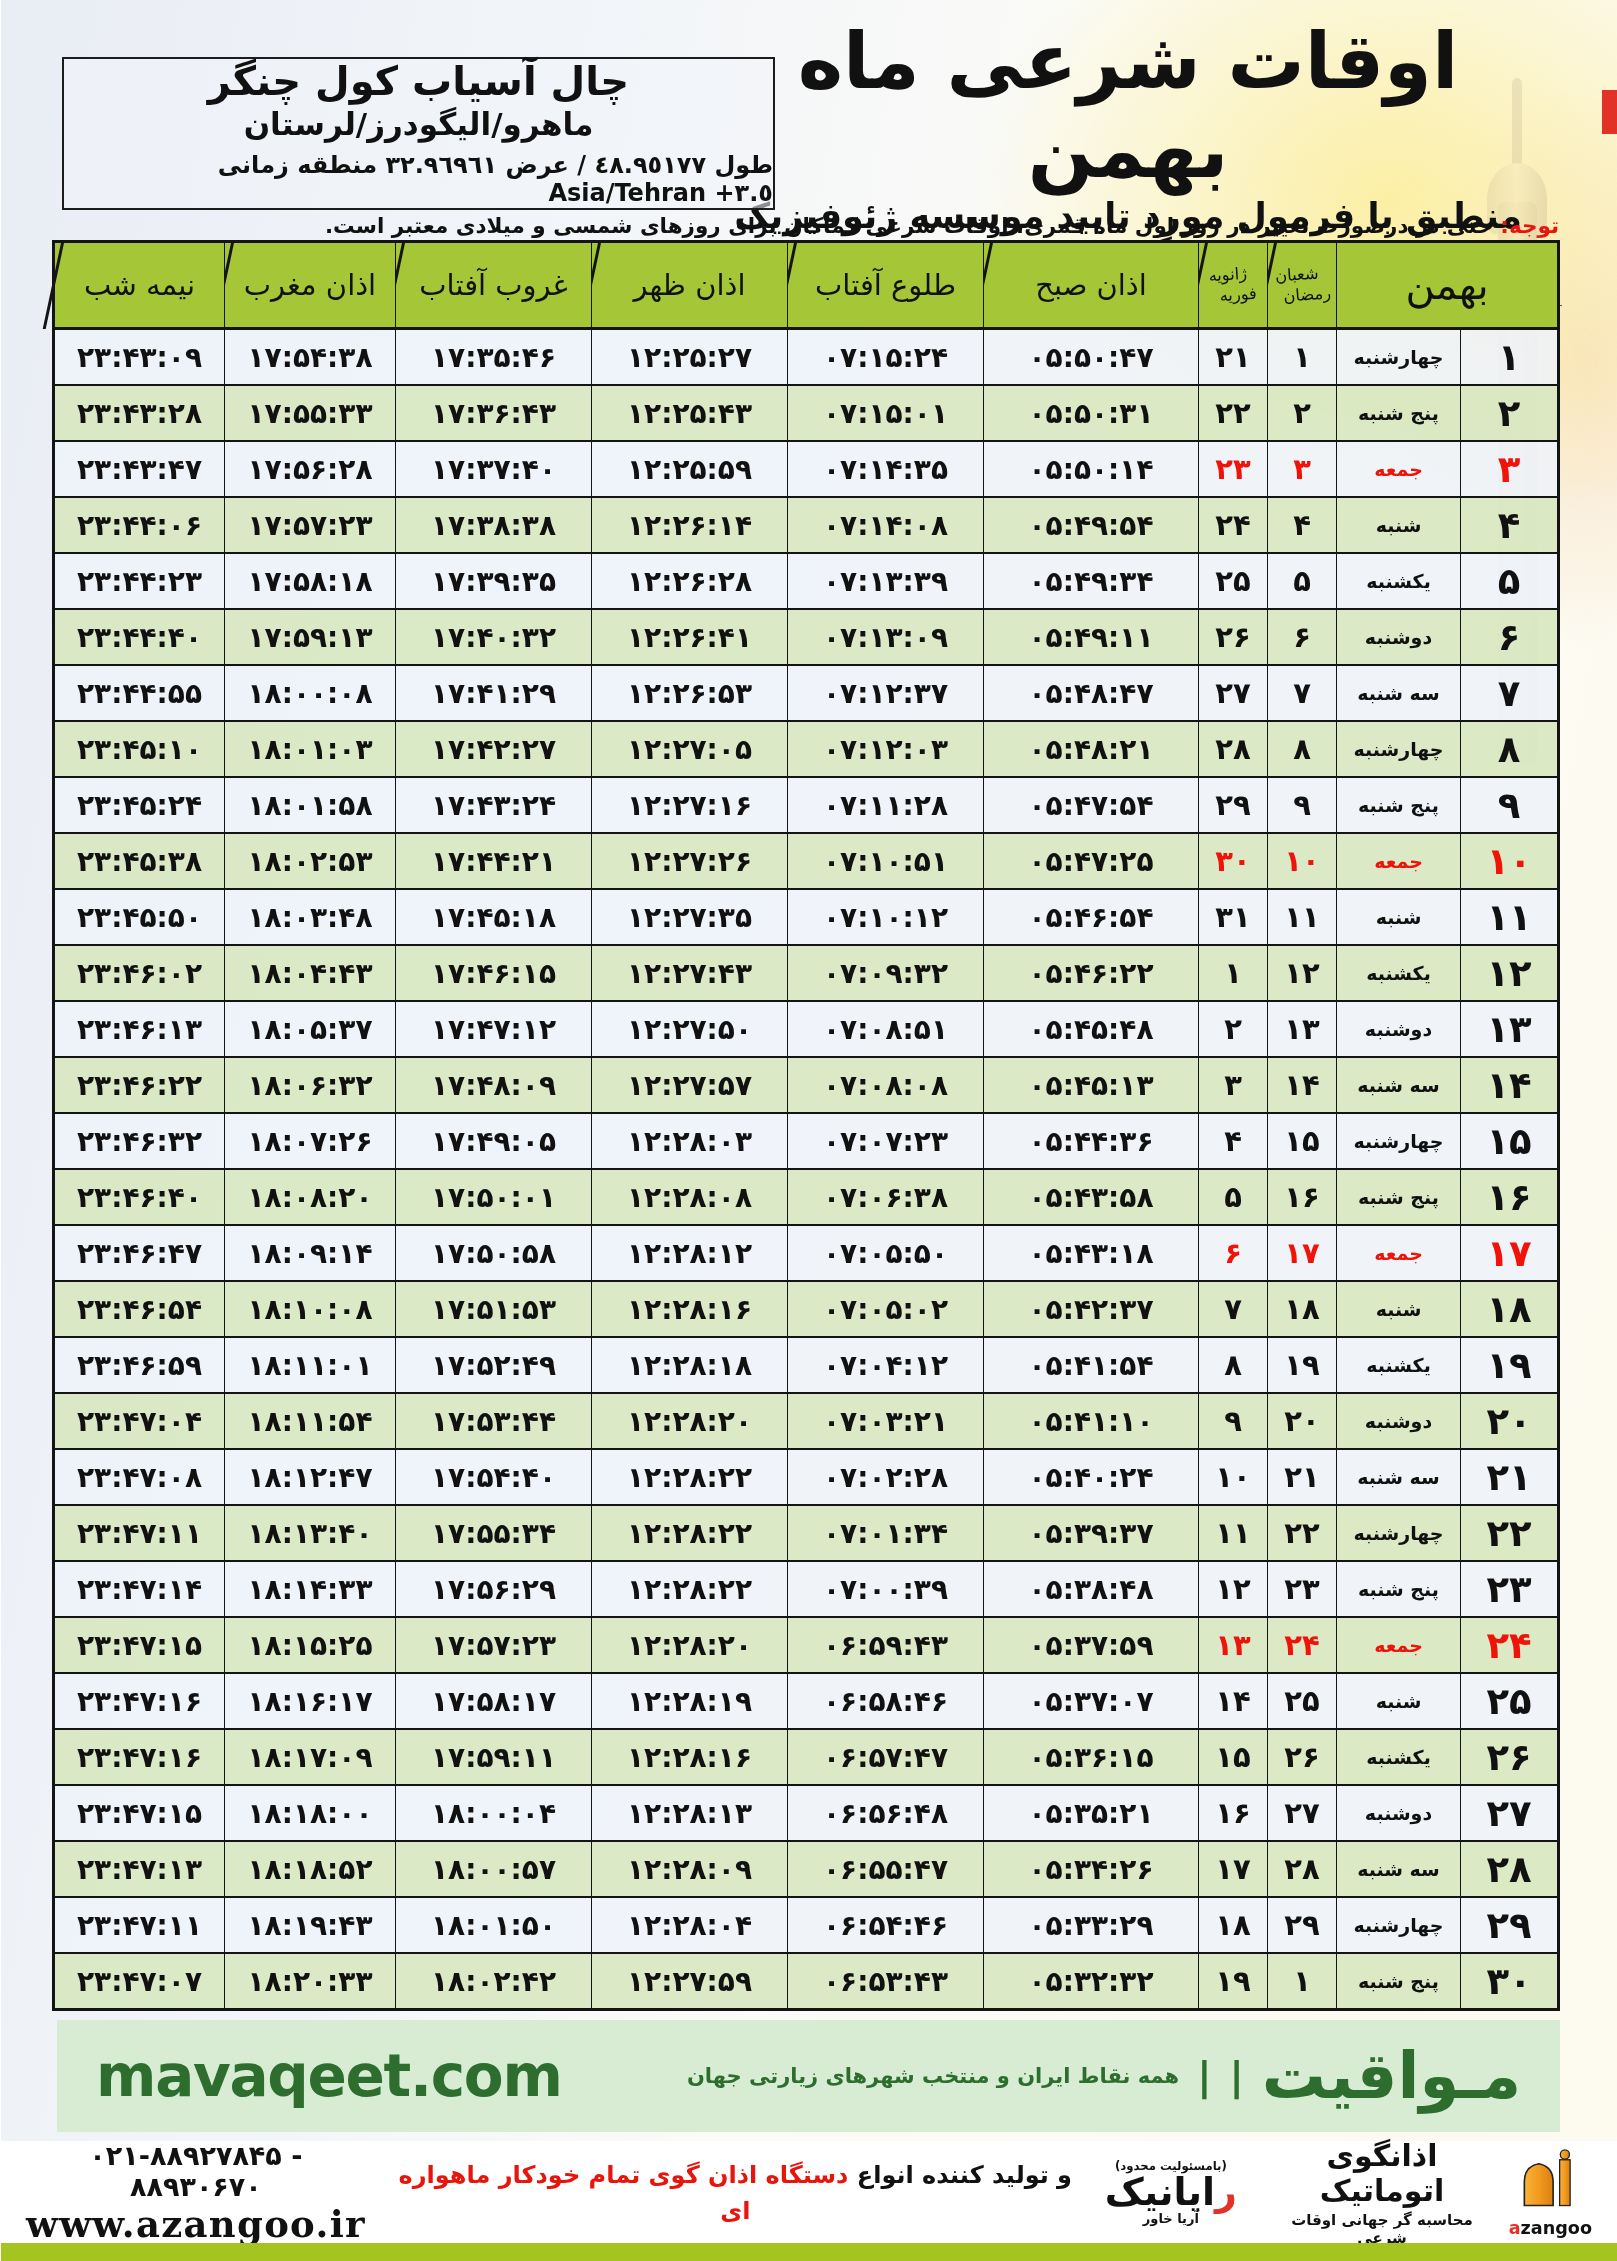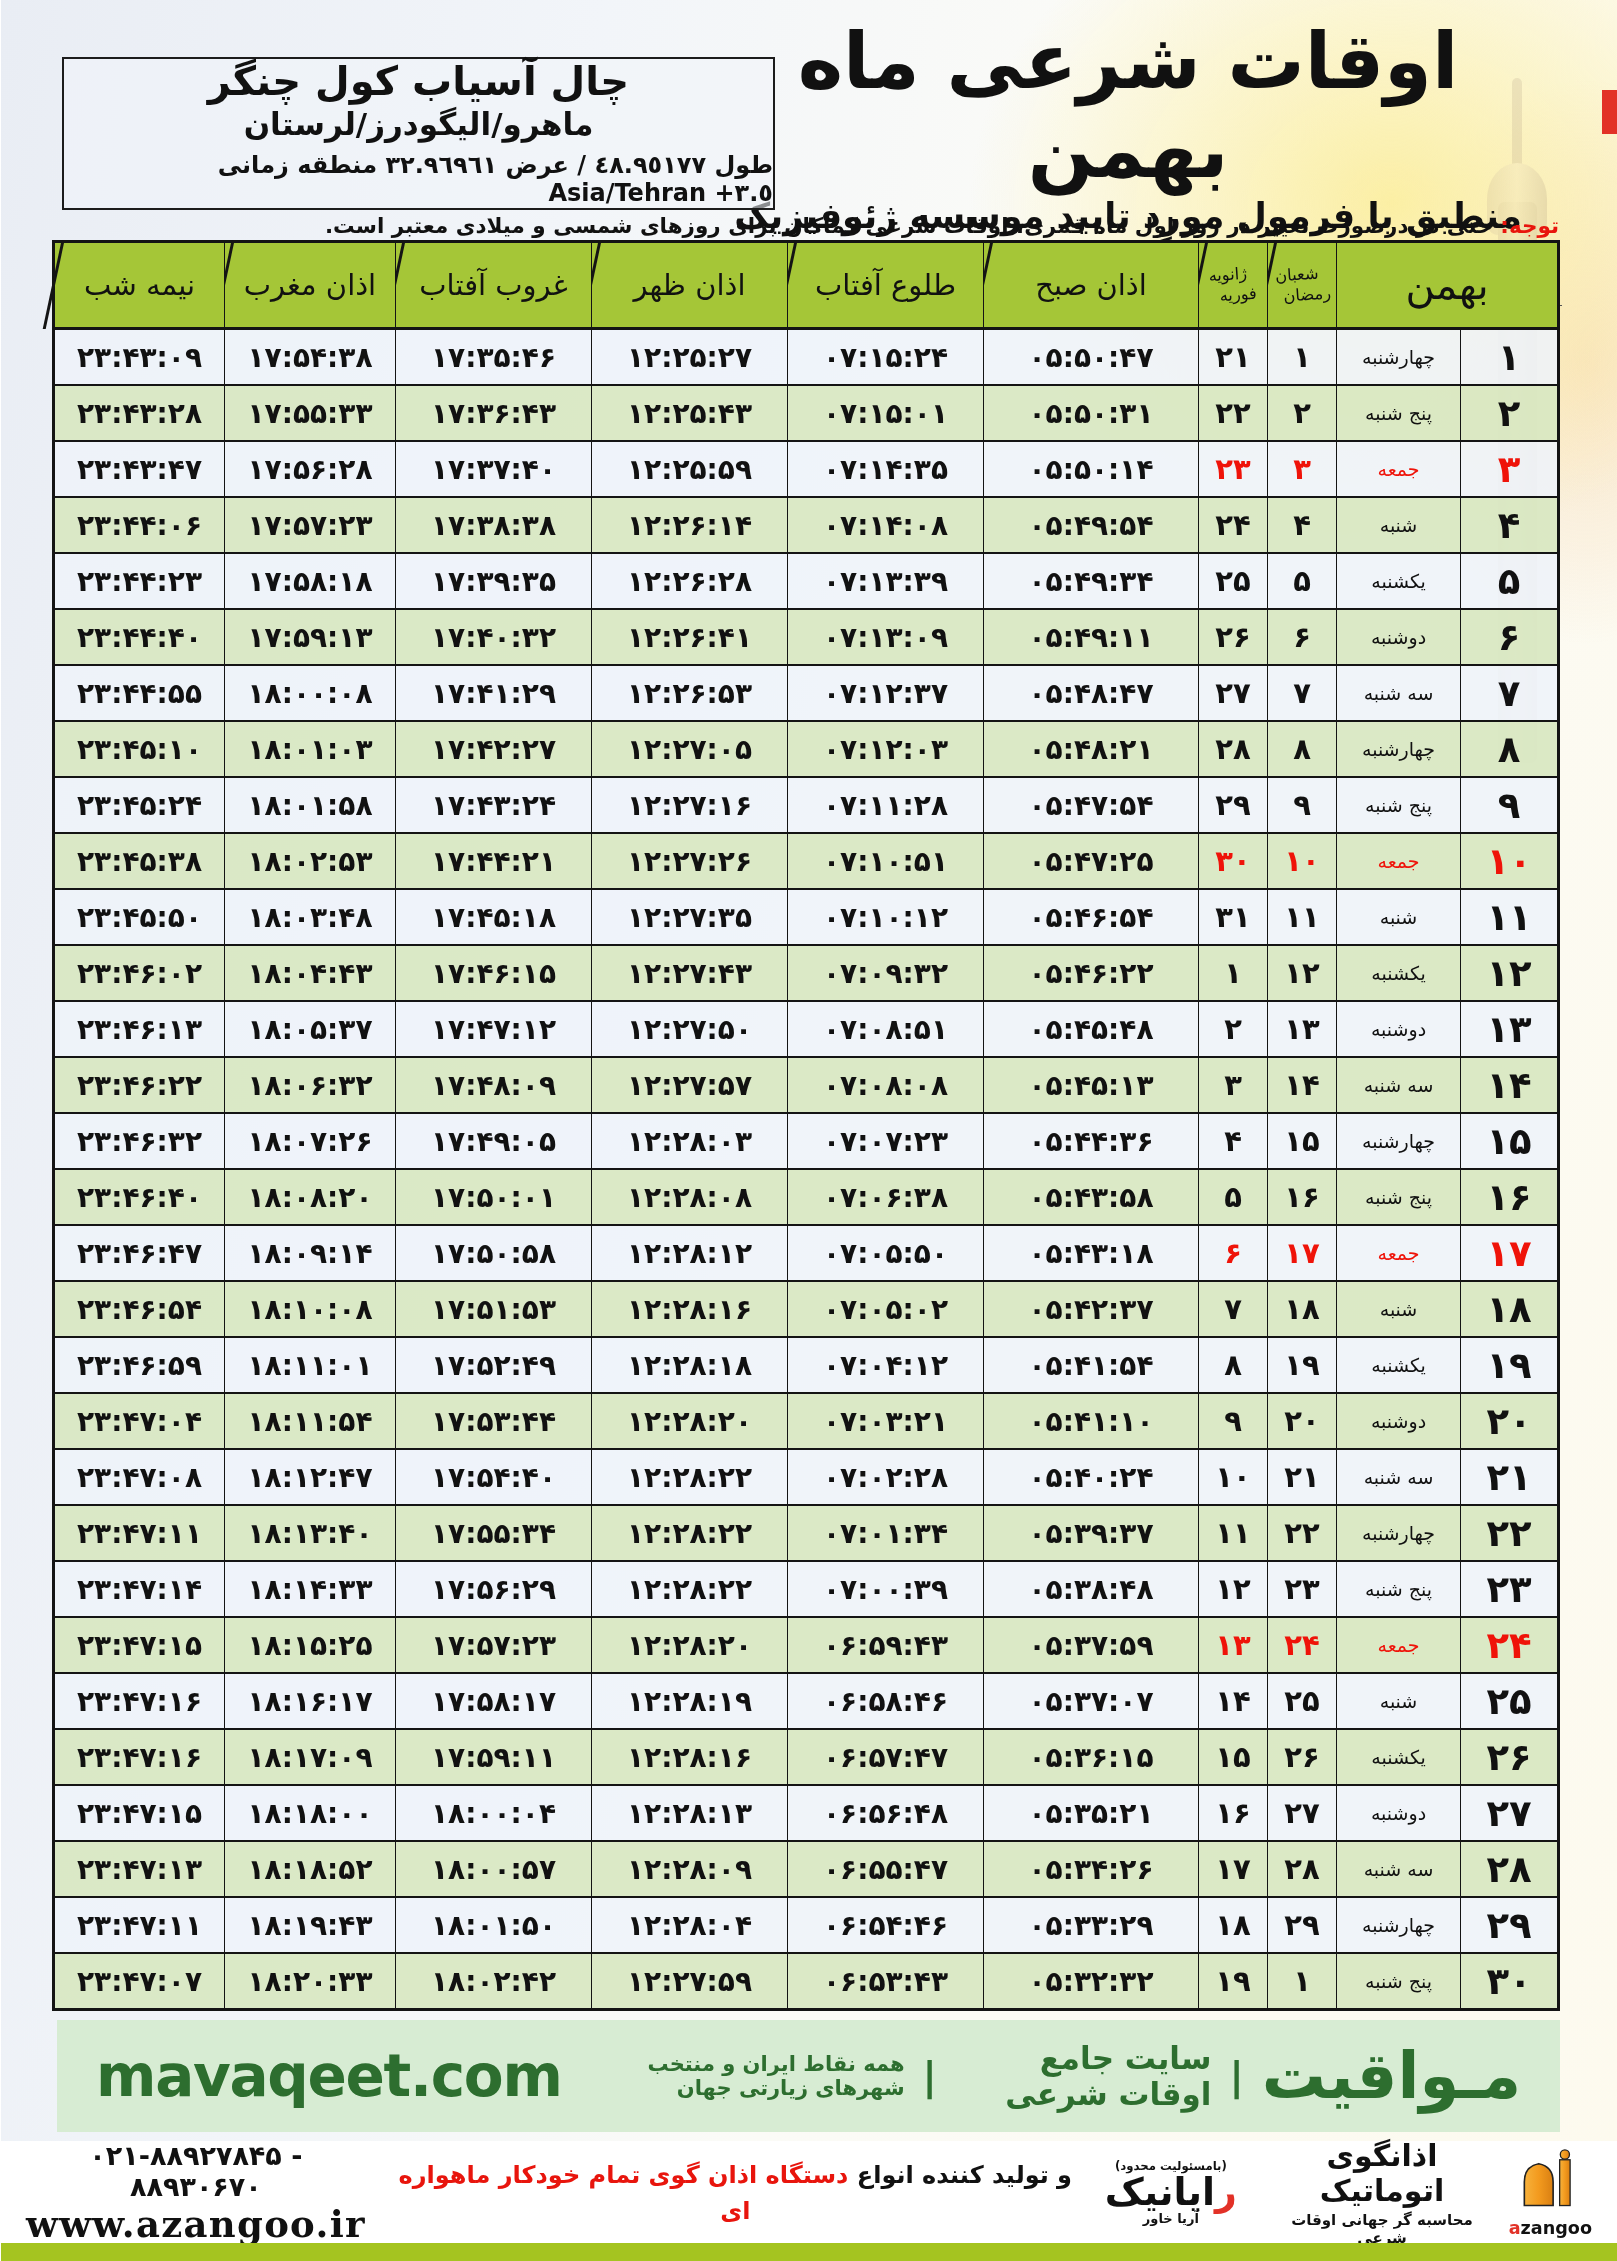--- a/index.html
+++ b/index.html
@@ -44,21 +44,21 @@
   thead th.th-month{font-size:40px;}
   thead th.small-th{font-size:16.3px;line-height:1.25;padding:0;}
   thead th.small-th .l1{display:block;transform:translateX(-5.2px) rotate(-4deg);}
   thead th.small-th .l2{display:block;transform:translateX(5.2px) rotate(-4deg);}
   thead th .slant{position:absolute;top:-1.3px;bottom:-1.3px;left:-2.6px;width:3.3px;background:#141414;transform:skewX(-12deg);}
   tbody td{height:52px;border-top-width:2.3px;text-align:center;vertical-align:middle;}
   tbody tr{background:rgba(238,242,249,.88);}
   tbody tr.green{background:rgba(216,231,194,.93);}
   td.t{font-size:28px;font-weight:bold;letter-spacing:0.7px;}
   td.c-day{font-size:37px;font-weight:900;}
-  td.c-weekday{font-size:19px;font-weight:normal;}
+  td.c-weekday{font-size:19px;font-weight:bold;}
   td.c-hijri,td.c-greg{font-size:29px;font-weight:bold;}
   tr.friday td.c-day,tr.friday td.c-weekday,tr.friday td.c-hijri,tr.friday td.c-greg{color:#ef1309;}
 
   
   .mvbar{position:absolute;top:2020px;left:57px;width:1503px;height:112px;background:#d7ecd3;color:#2d6e2f;
     display:flex;align-items:center;padding:0 39px;box-sizing:border-box;gap:18px;z-index:2;}
   .mv-brand{font-size:64px;font-weight:900;}
   .mv-pipe{font-size:39px;font-weight:bold;}
   .mv-site{font-size:31px;font-weight:bold;}
   .mv-tag{font-size:21px;font-weight:bold;}
@@ -516,21 +516,20 @@
       <td class="t">۱۸:۲۰:۳۳</td>
       <td class="t">۲۳:۴۷:۰۷</td>
     </tr>
         </tbody>
     </table>
   </div>
 
   <div class="mvbar">
     <span class="mv-brand">مـواقیت</span>
     <span class="mv-pipe">|</span>
-    <span class="mv-site">سایت جامع اوقات شرعی</span>
     <span class="mv-pipe">|</span>
     <span class="mv-tag">همه نقاط ایران و منتخب شهرهای زیارتی جهان</span>
     <span class="mv-domain" dir="ltr">mavaqeet.com</span>
   </div>
 
   <div class="bottom">
     <div class="az-block">
       <div style="text-align:center">
         <svg width="63" height="68" viewBox="0 0 96 104">
           <defs>

